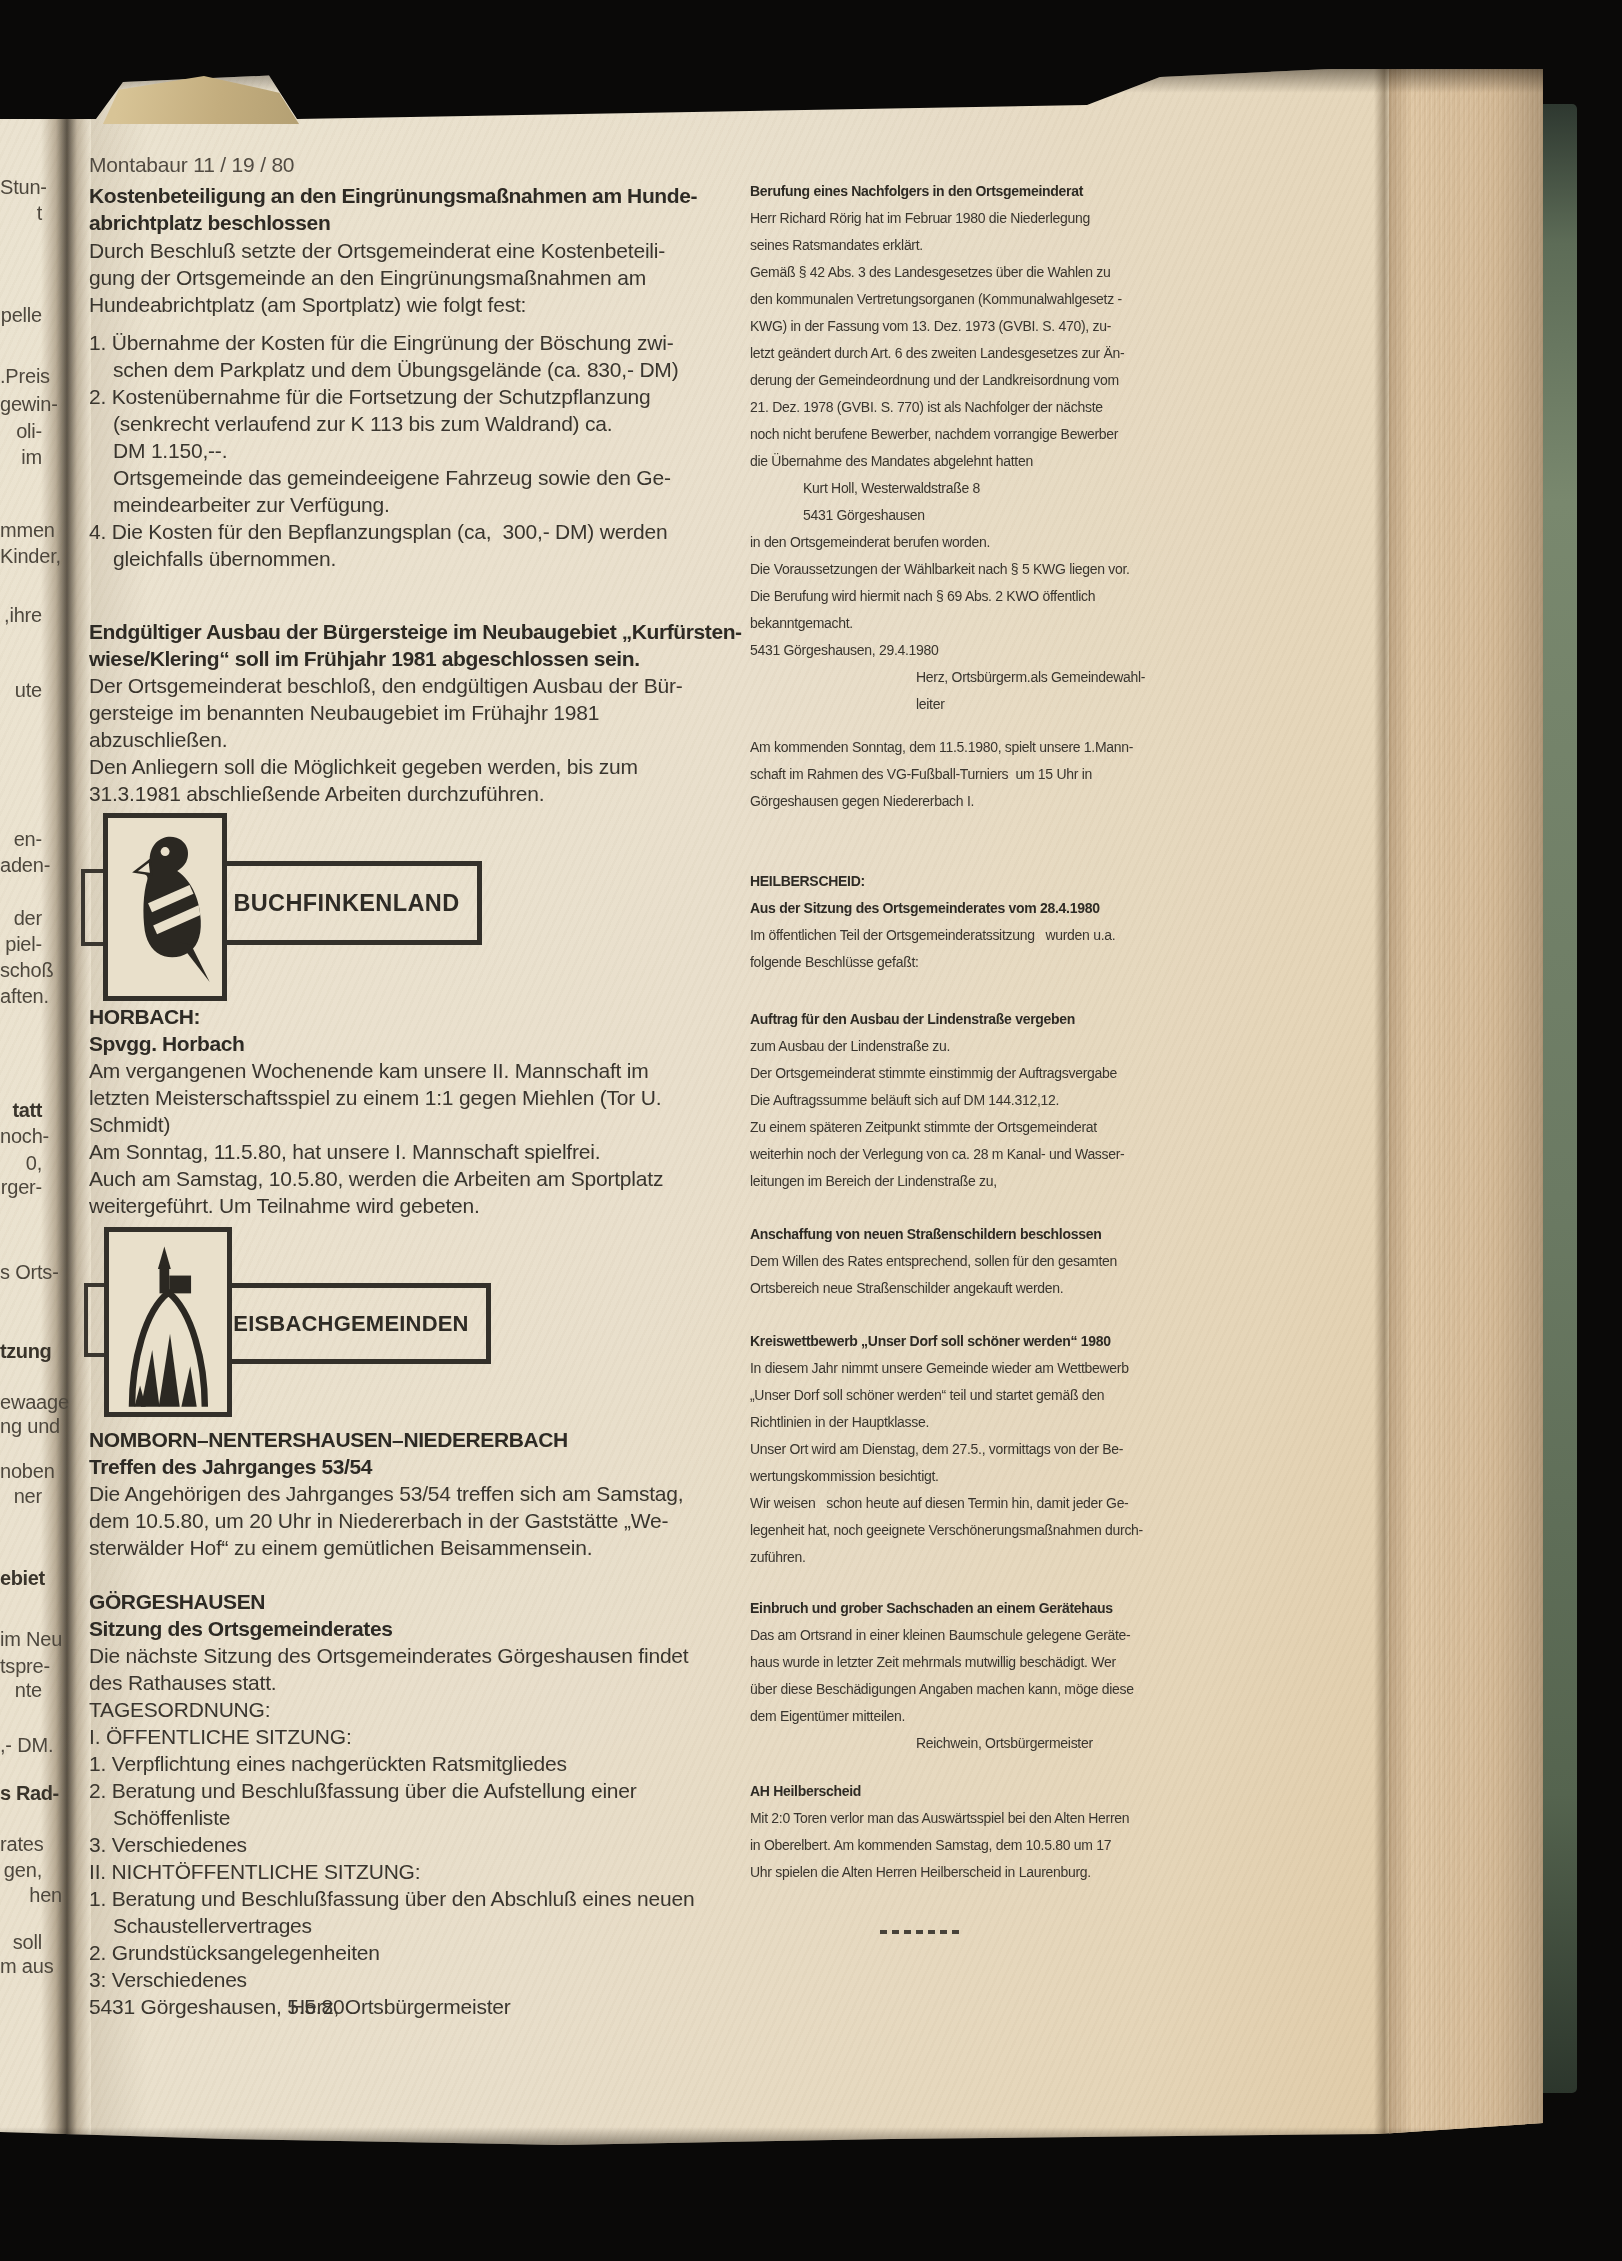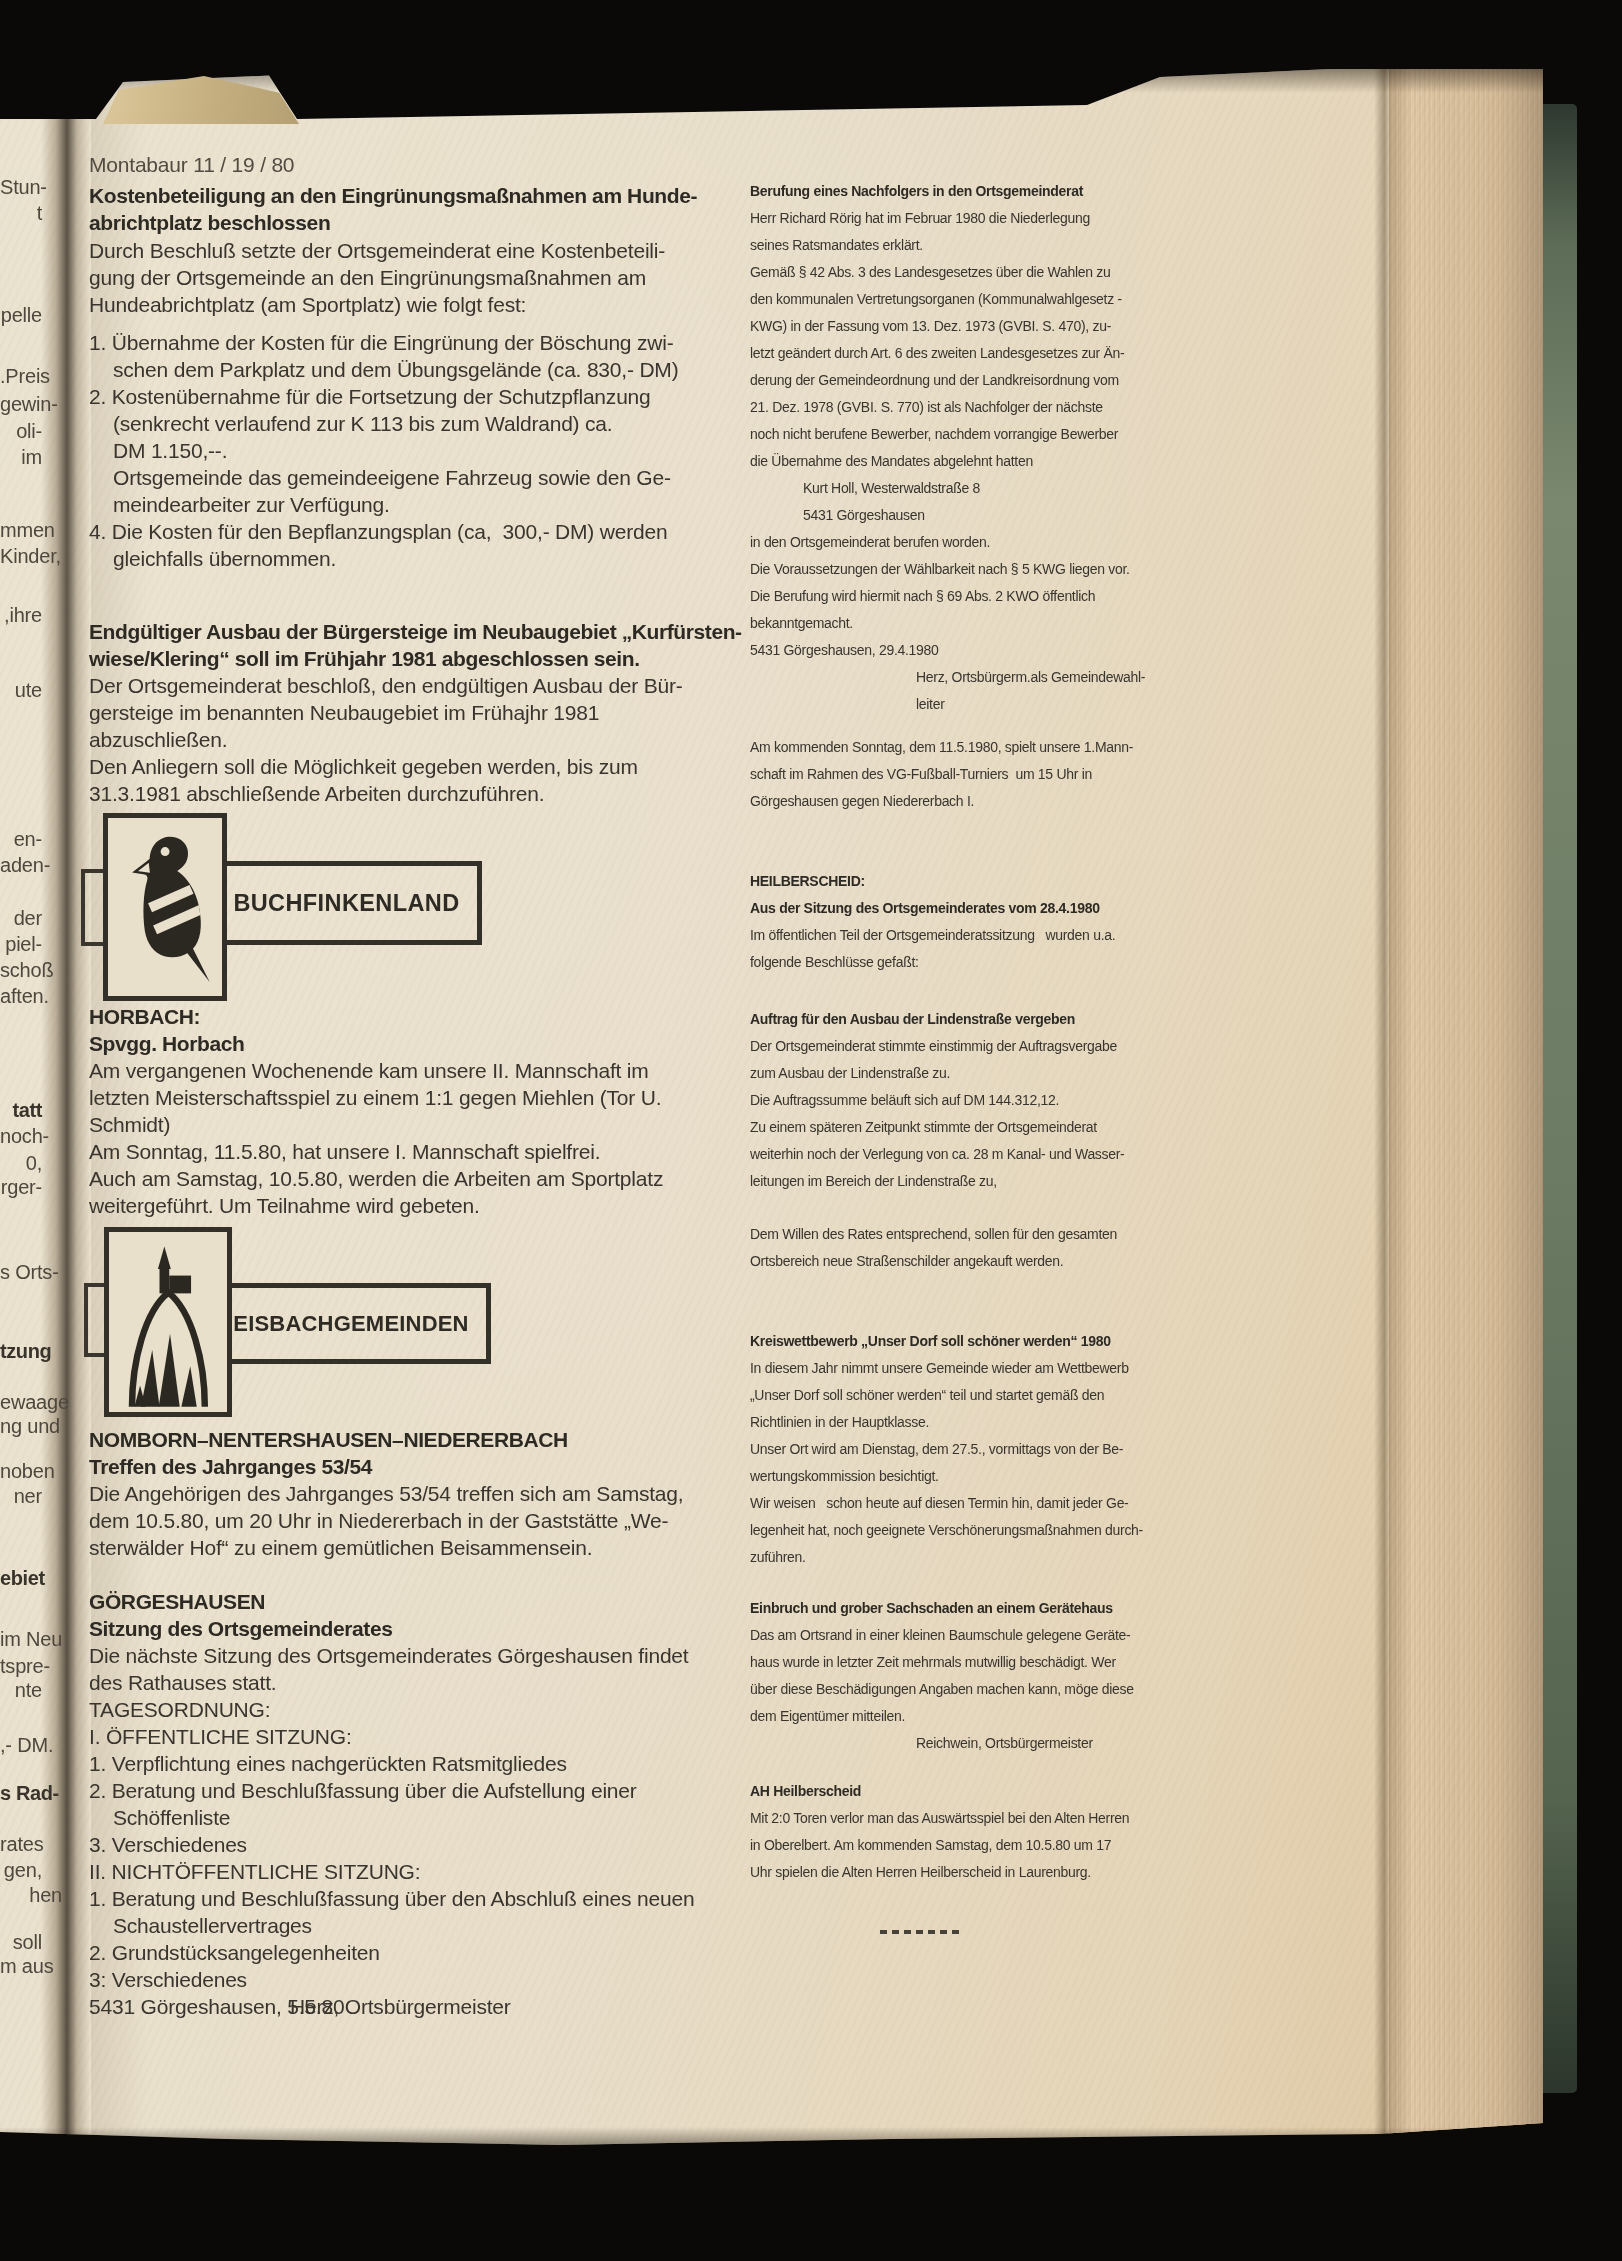--- a/index.html
+++ b/index.html
@@ -284,28 +284,29 @@
         <div class="line">Görgeshausen gegen Niedererbach I.</div>
       </div>
     <div class="sec rsec" style="top:868px">
         <div class="line b">HEILBERSCHEID:</div>
         <div class="line b">Aus der Sitzung des Ortsgemeinderates vom 28.4.1980</div>
         <div class="line">Im öffentlichen Teil der Ortsgemeinderatssitzung&nbsp;&nbsp; wurden u.a.</div>
         <div class="line">folgende Beschlüsse gefaßt:</div>
       </div>
     <div class="sec rsec" style="top:1006px">
         <div class="line b">Auftrag für den Ausbau der Lindenstraße vergeben</div>
+        <div class="line">zum Ausbau der Lindenstraße zu.</div>
         <div class="line">Der Ortsgemeinderat stimmte einstimmig der Auftragsvergabe</div>
-        <div class="line">zum Ausbau der Lindenstraße zu.</div>
         <div class="line">Die Auftragssumme beläuft sich auf DM 144.312,12.</div>
         <div class="line">Zu einem späteren Zeitpunkt stimmte der Ortsgemeinderat</div>
         <div class="line">weiterhin noch der Verlegung von ca. 28 m Kanal- und Wasser-</div>
         <div class="line">leitungen im Bereich der Lindenstraße zu,</div>
       </div>
     <div class="sec rsec" style="top:1221px">
+        <div class="line b">Anschaffung von neuen Straßenschildern beschlossen</div>
         <div class="line">Dem Willen des Rates entsprechend, sollen für den gesamten</div>
         <div class="line">Ortsbereich neue Straßenschilder angekauft werden.</div>
       </div>
     <div class="sec rsec" style="top:1328px">
         <div class="line b">Kreiswettbewerb „Unser Dorf soll schöner werden“ 1980</div>
         <div class="line">In diesem Jahr nimmt unsere Gemeinde wieder am Wettbewerb</div>
         <div class="line">„Unser Dorf soll schöner werden“ teil und startet gemäß den</div>
         <div class="line">Richtlinien in der Hauptklasse.</div>
         <div class="line">Unser Ort wird am Dienstag, dem 27.5., vormittags von der Be-</div>
         <div class="line">wertungskommission besichtigt.</div>

